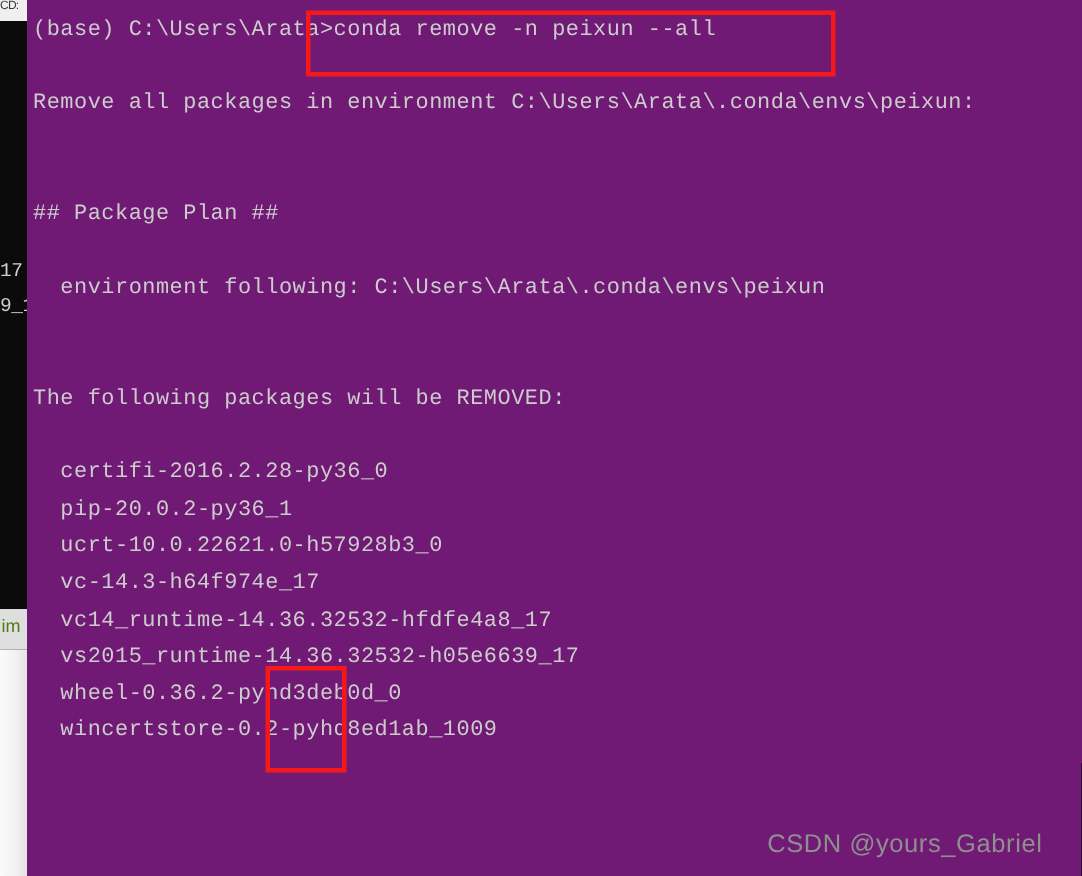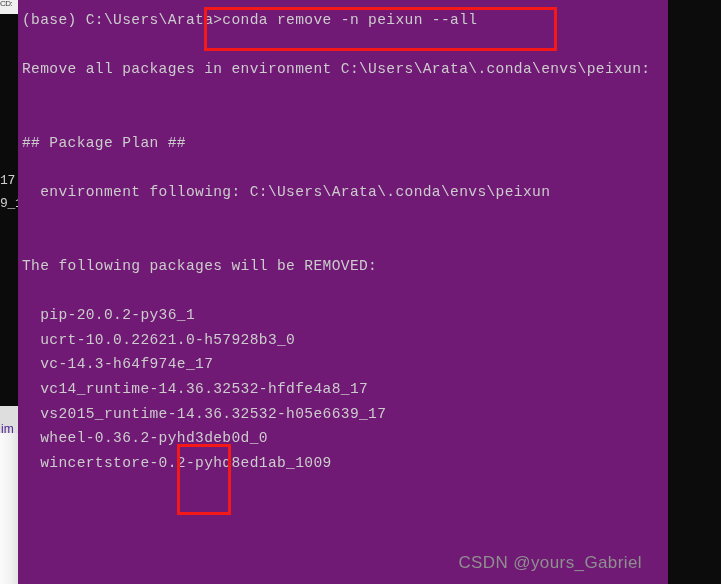--- a/index.html
+++ b/index.html
@@ -3,21 +3,21 @@
 <meta charset="utf-8">
 <title>Anaconda Prompt</title>
 <style>
   html, body {
     margin: 0;
     padding: 0;
     background: #0c0c0c;
   }
   #screen {
     position: relative;
-    width: 668px;
+    width: 721px;
     height: 584px;
     overflow: hidden;
     background: #0c0c0c;
     font-family: "Liberation Mono", "DejaVu Sans Mono", monospace;
   }
 
   
   .bg-strip {
     position: absolute;
     left: 0;
@@ -62,23 +62,23 @@
     left: 0;
     top: 406px;
     width: 18px;
     height: 27px;
     background: #dedede;
     z-index: 3;
   }
   .bg-taskbar-chip-text {
     position: absolute;
     left: 1px;
-    top: 16px;
+    top: 4px;
     font-size: 12px;
-    color: #4c1d95;
+    color: #4d7c0f;
     font-family: "Liberation Sans", sans-serif;
     white-space: nowrap;
   }
   .bg-white-panel {
     position: absolute;
     left: 0;
     top: 433px;
     width: 18px;
     height: 151px;
     background: linear-gradient(to right, #fbfbfb 0%, #f2f2f2 55%, #e3e3e3 100%);
@@ -175,20 +175,21 @@
         <div class="line">Remove all packages in environment C:\Users\Arata\.conda\envs\peixun:</div>
         <div class="line blank">&nbsp;</div>
         <div class="line blank">&nbsp;</div>
         <div class="line">## Package Plan ##</div>
         <div class="line blank">&nbsp;</div>
         <div class="line">  environment following: C:\Users\Arata\.conda\envs\peixun</div>
         <div class="line blank">&nbsp;</div>
         <div class="line blank">&nbsp;</div>
         <div class="line">The following packages will be REMOVED:</div>
         <div class="line blank">&nbsp;</div>
+        <div class="line">  certifi-2016.2.28-py36_0</div>
         <div class="line">  pip-20.0.2-py36_1</div>
         <div class="line">  ucrt-10.0.22621.0-h57928b3_0</div>
         <div class="line">  vc-14.3-h64f974e_17</div>
         <div class="line">  vc14_runtime-14.36.32532-hfdfe4a8_17</div>
         <div class="line">  vs2015_runtime-14.36.32532-h05e6639_17</div>
         <div class="line">  wheel-0.36.2-pyhd3deb0d_0</div>
         <div class="line">  wincertstore-0.2-pyhd8ed1ab_1009</div>
         <div class="line blank">&nbsp;</div>
         <div class="line blank">&nbsp;</div>
       </div>

